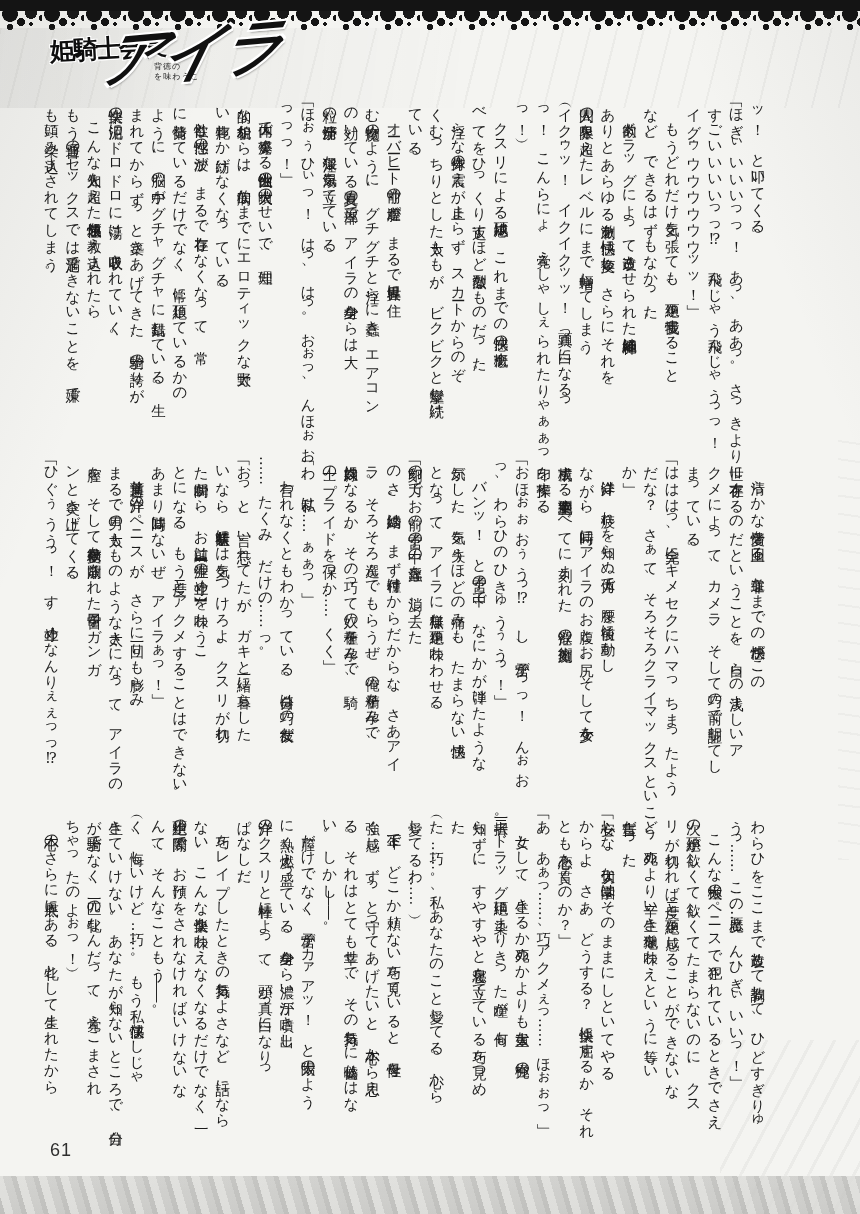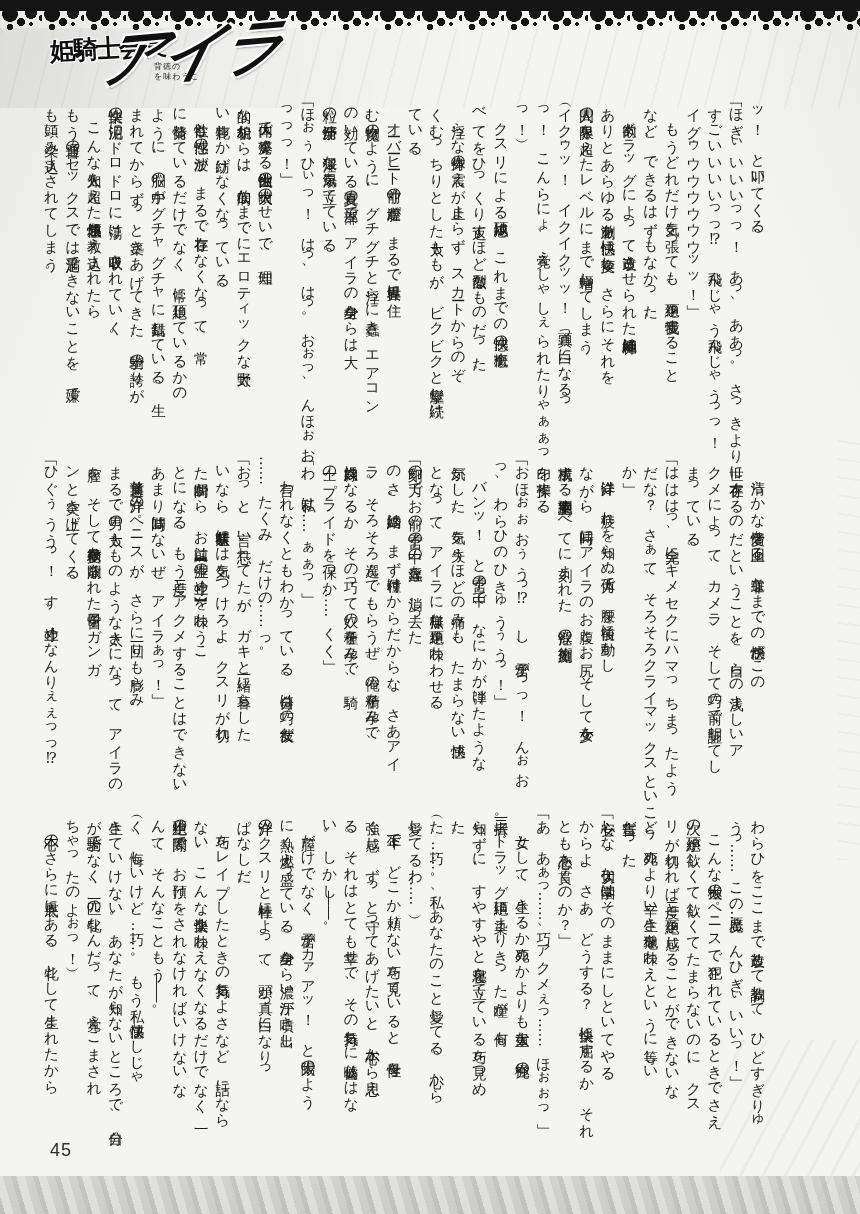--- a/index.html
+++ b/index.html
@@ -203,15 +203,15 @@
 　巧をレイプしたときの気持ちよさなど、話になら
 ない、こんな快楽を味わえなくなるだけでなく、一
 生絶頂の間際で、お預けをされなければいけないな
 んて、そんなこともう――。
 （く、悔しいけど、巧……。もう私、快感なしじゃ
 生きていけない。あなたが知らないところで、自分
 が騎士でなく、一匹の牝なんだって、覚えこまされ
 ちゃったのよぉっ！）
 　本心のさらに奥底にある、牝として生まれたから</div>
 
-  <div class="page-number">45</div>
+  <div class="page-number">61</div>
 
 </div>
 
 </body></html>

